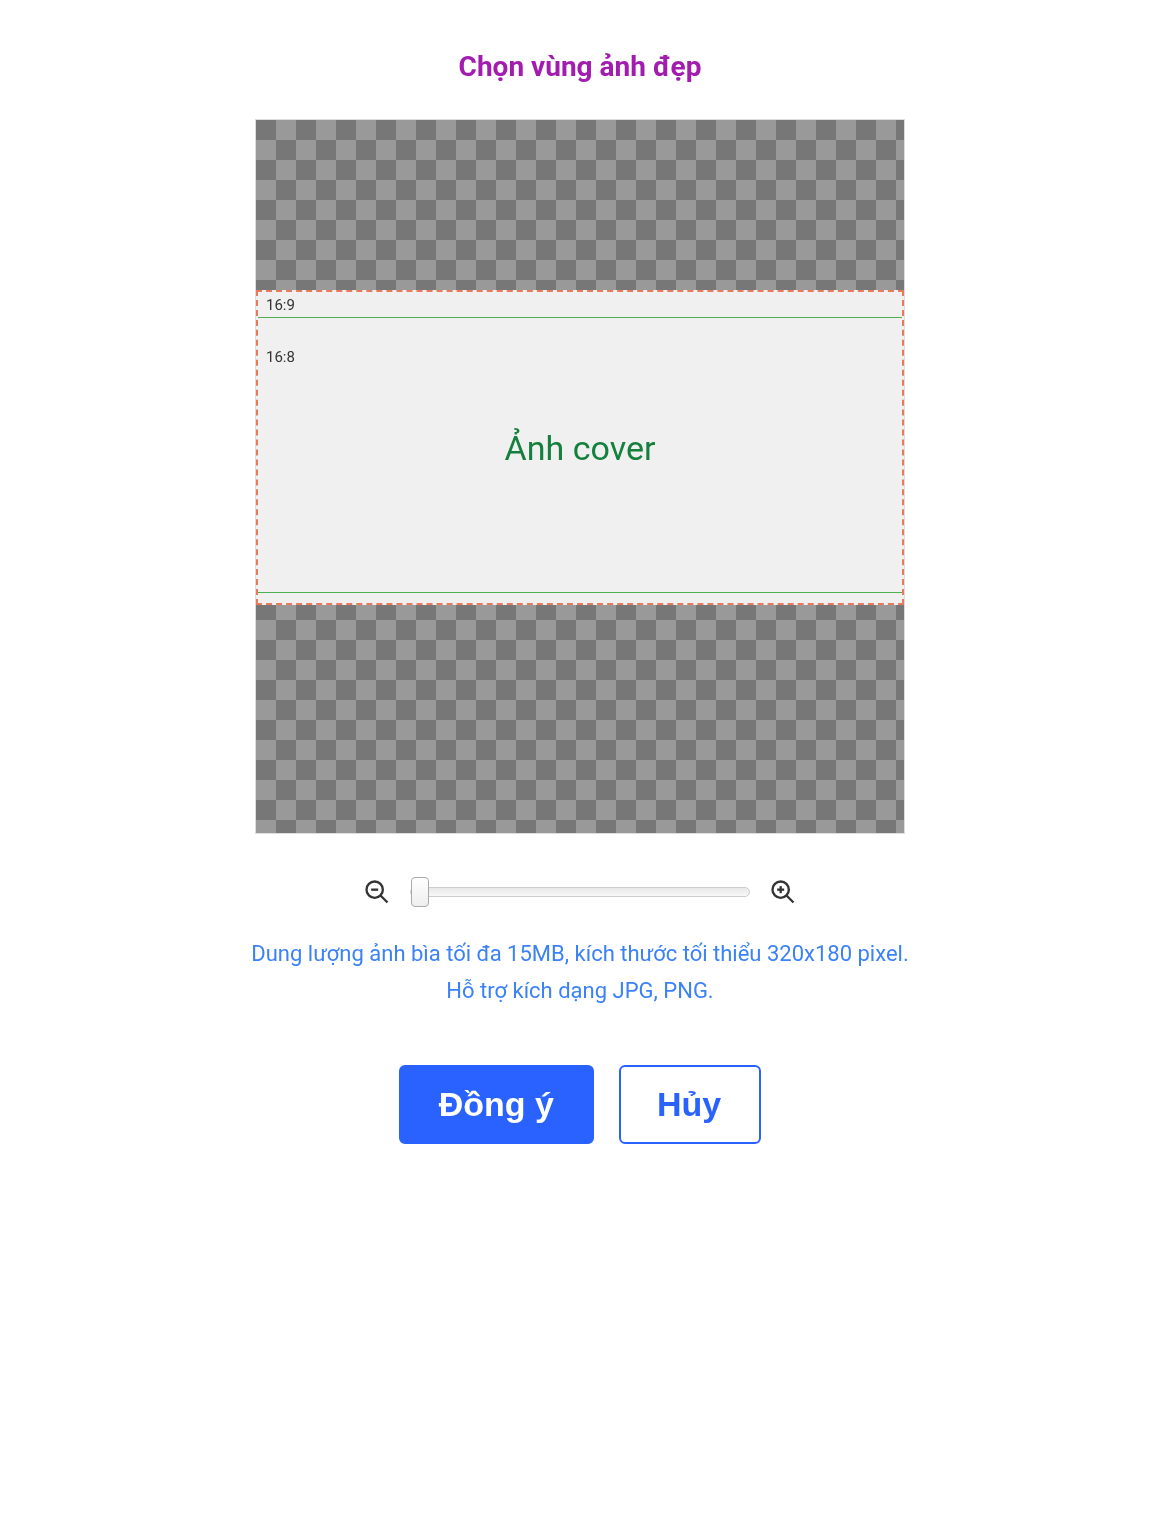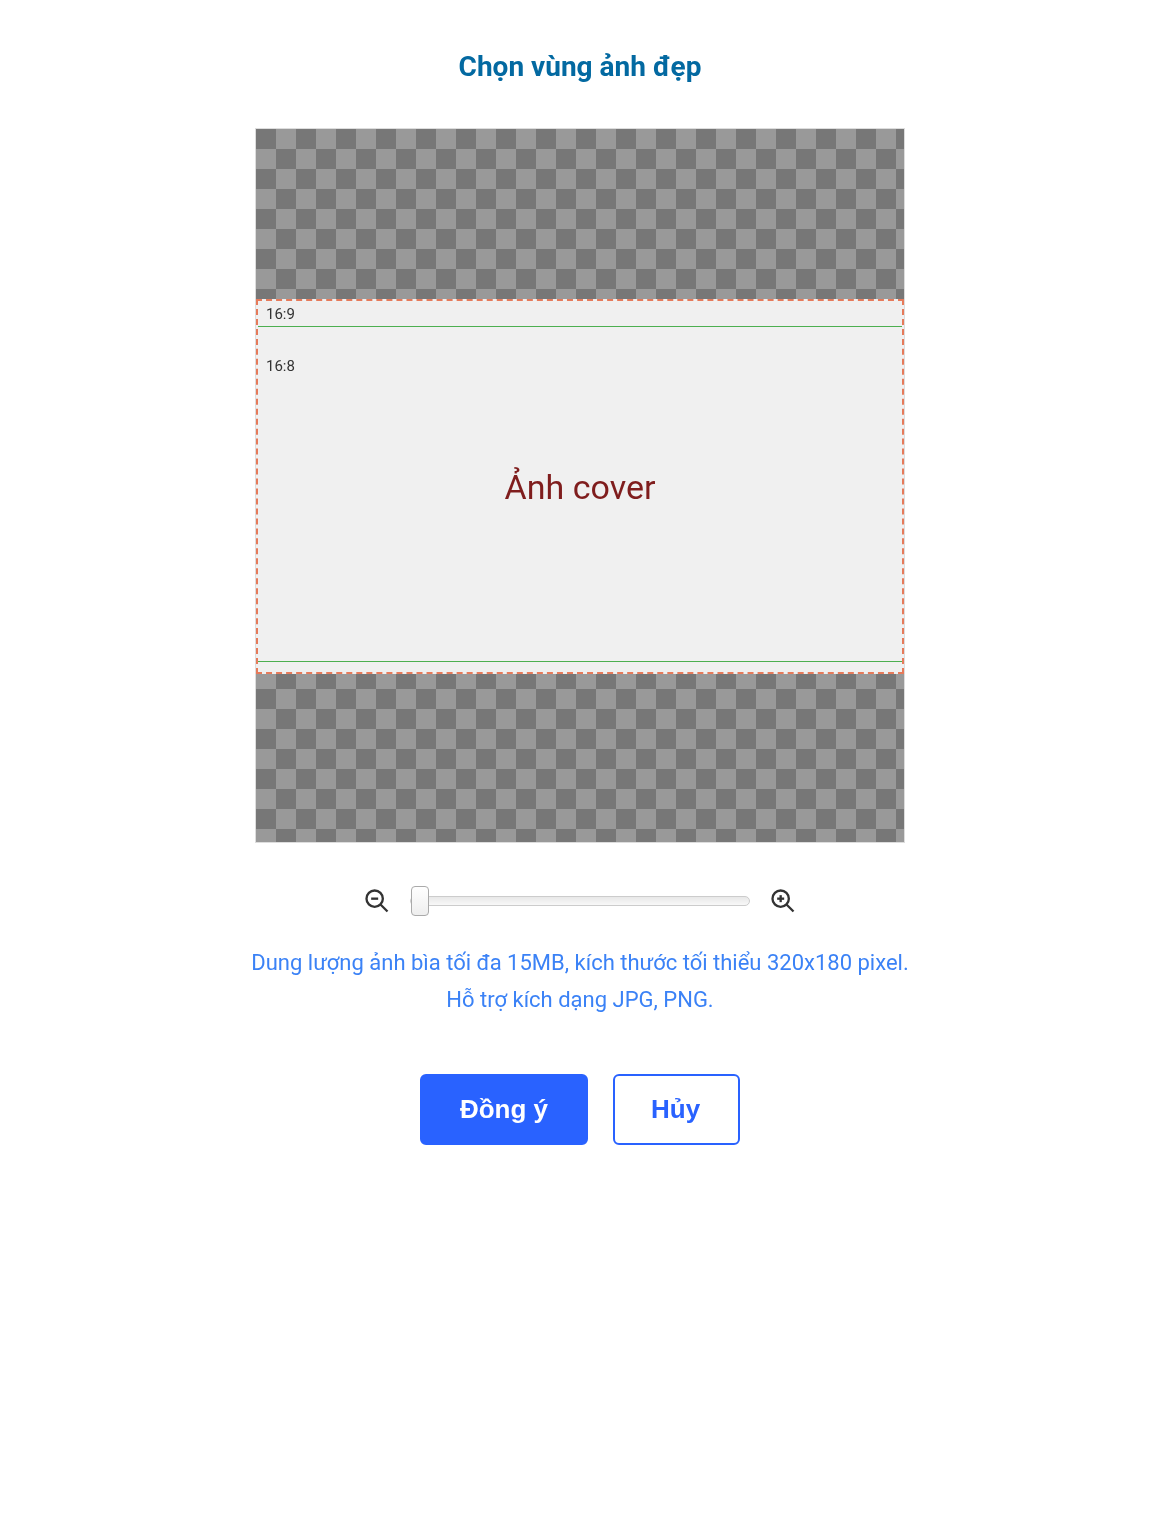--- a/index.html
+++ b/index.html
@@ -50,43 +50,43 @@
     .content {
       flex: 1;
       display: flex;
       flex-direction: column;
       align-items: center;
       padding: 50px 0 0 0;
     }
     .subtitle {
       font-size: 28px;
       font-weight: 700;
-      color: #0369a1;
-      margin-bottom: 45px;
+      color: #a21caf;
+      margin-bottom: 36px;
     }
     .crop-area {
       width: 650px;
       height: 715px;
       border: 1px solid #ddd;
       position: relative;
       background-image:
         linear-gradient(45deg, #999 25%, transparent 25%),
         linear-gradient(-45deg, #999 25%, transparent 25%),
         linear-gradient(45deg, transparent 75%, #999 75%),
         linear-gradient(-45deg, transparent 75%, #999 75%);
       background-size: 40px 40px;
       background-position: 0 0, 0 20px, 20px -20px, -20px 0px;
       background-color: #777;
     }
     .crop-selection {
       position: absolute;
       left: 0;
       right: 0;
       top: 170px;
-      height: 375px;
+      height: 315px;
       background: #f0f0f0;
       border: 2px dashed #e67a5a;
     }
     .ratio-label {
       position: absolute;
       left: 8px;
       font-size: 15px;
       color: #333;
     }
     .ratio-169 {
@@ -108,21 +108,21 @@
     .green-line-bottom {
       bottom: 10px;
     }
     .cover-text {
       position: absolute;
       top: 50%;
       left: 50%;
       transform: translate(-50%, -50%);
       font-size: 34px;
       font-weight: 400;
-      color: #7f1d1d;
+      color: #15803d;
     }
     .zoom-controls {
       display: flex;
       align-items: center;
       gap: 15px;
       margin-top: 40px;
     }
     .zoom-btn {
       background: none;
       border: none;
@@ -177,21 +177,21 @@
       margin-top: 25px;
       text-align: center;
       line-height: 1.7;
     }
     .buttons {
       display: flex;
       gap: 25px;
       margin-top: 55px;
     }
     .btn {
-      font-size: 26px;
+      font-size: 34px;
       font-weight: 600;
       padding: 18px 38px;
       border-radius: 6px;
       cursor: pointer;
       border: 2px solid;
     }
     .btn-primary {
       background: #2962ff;
       color: #fff;
       border-color: #2962ff;

